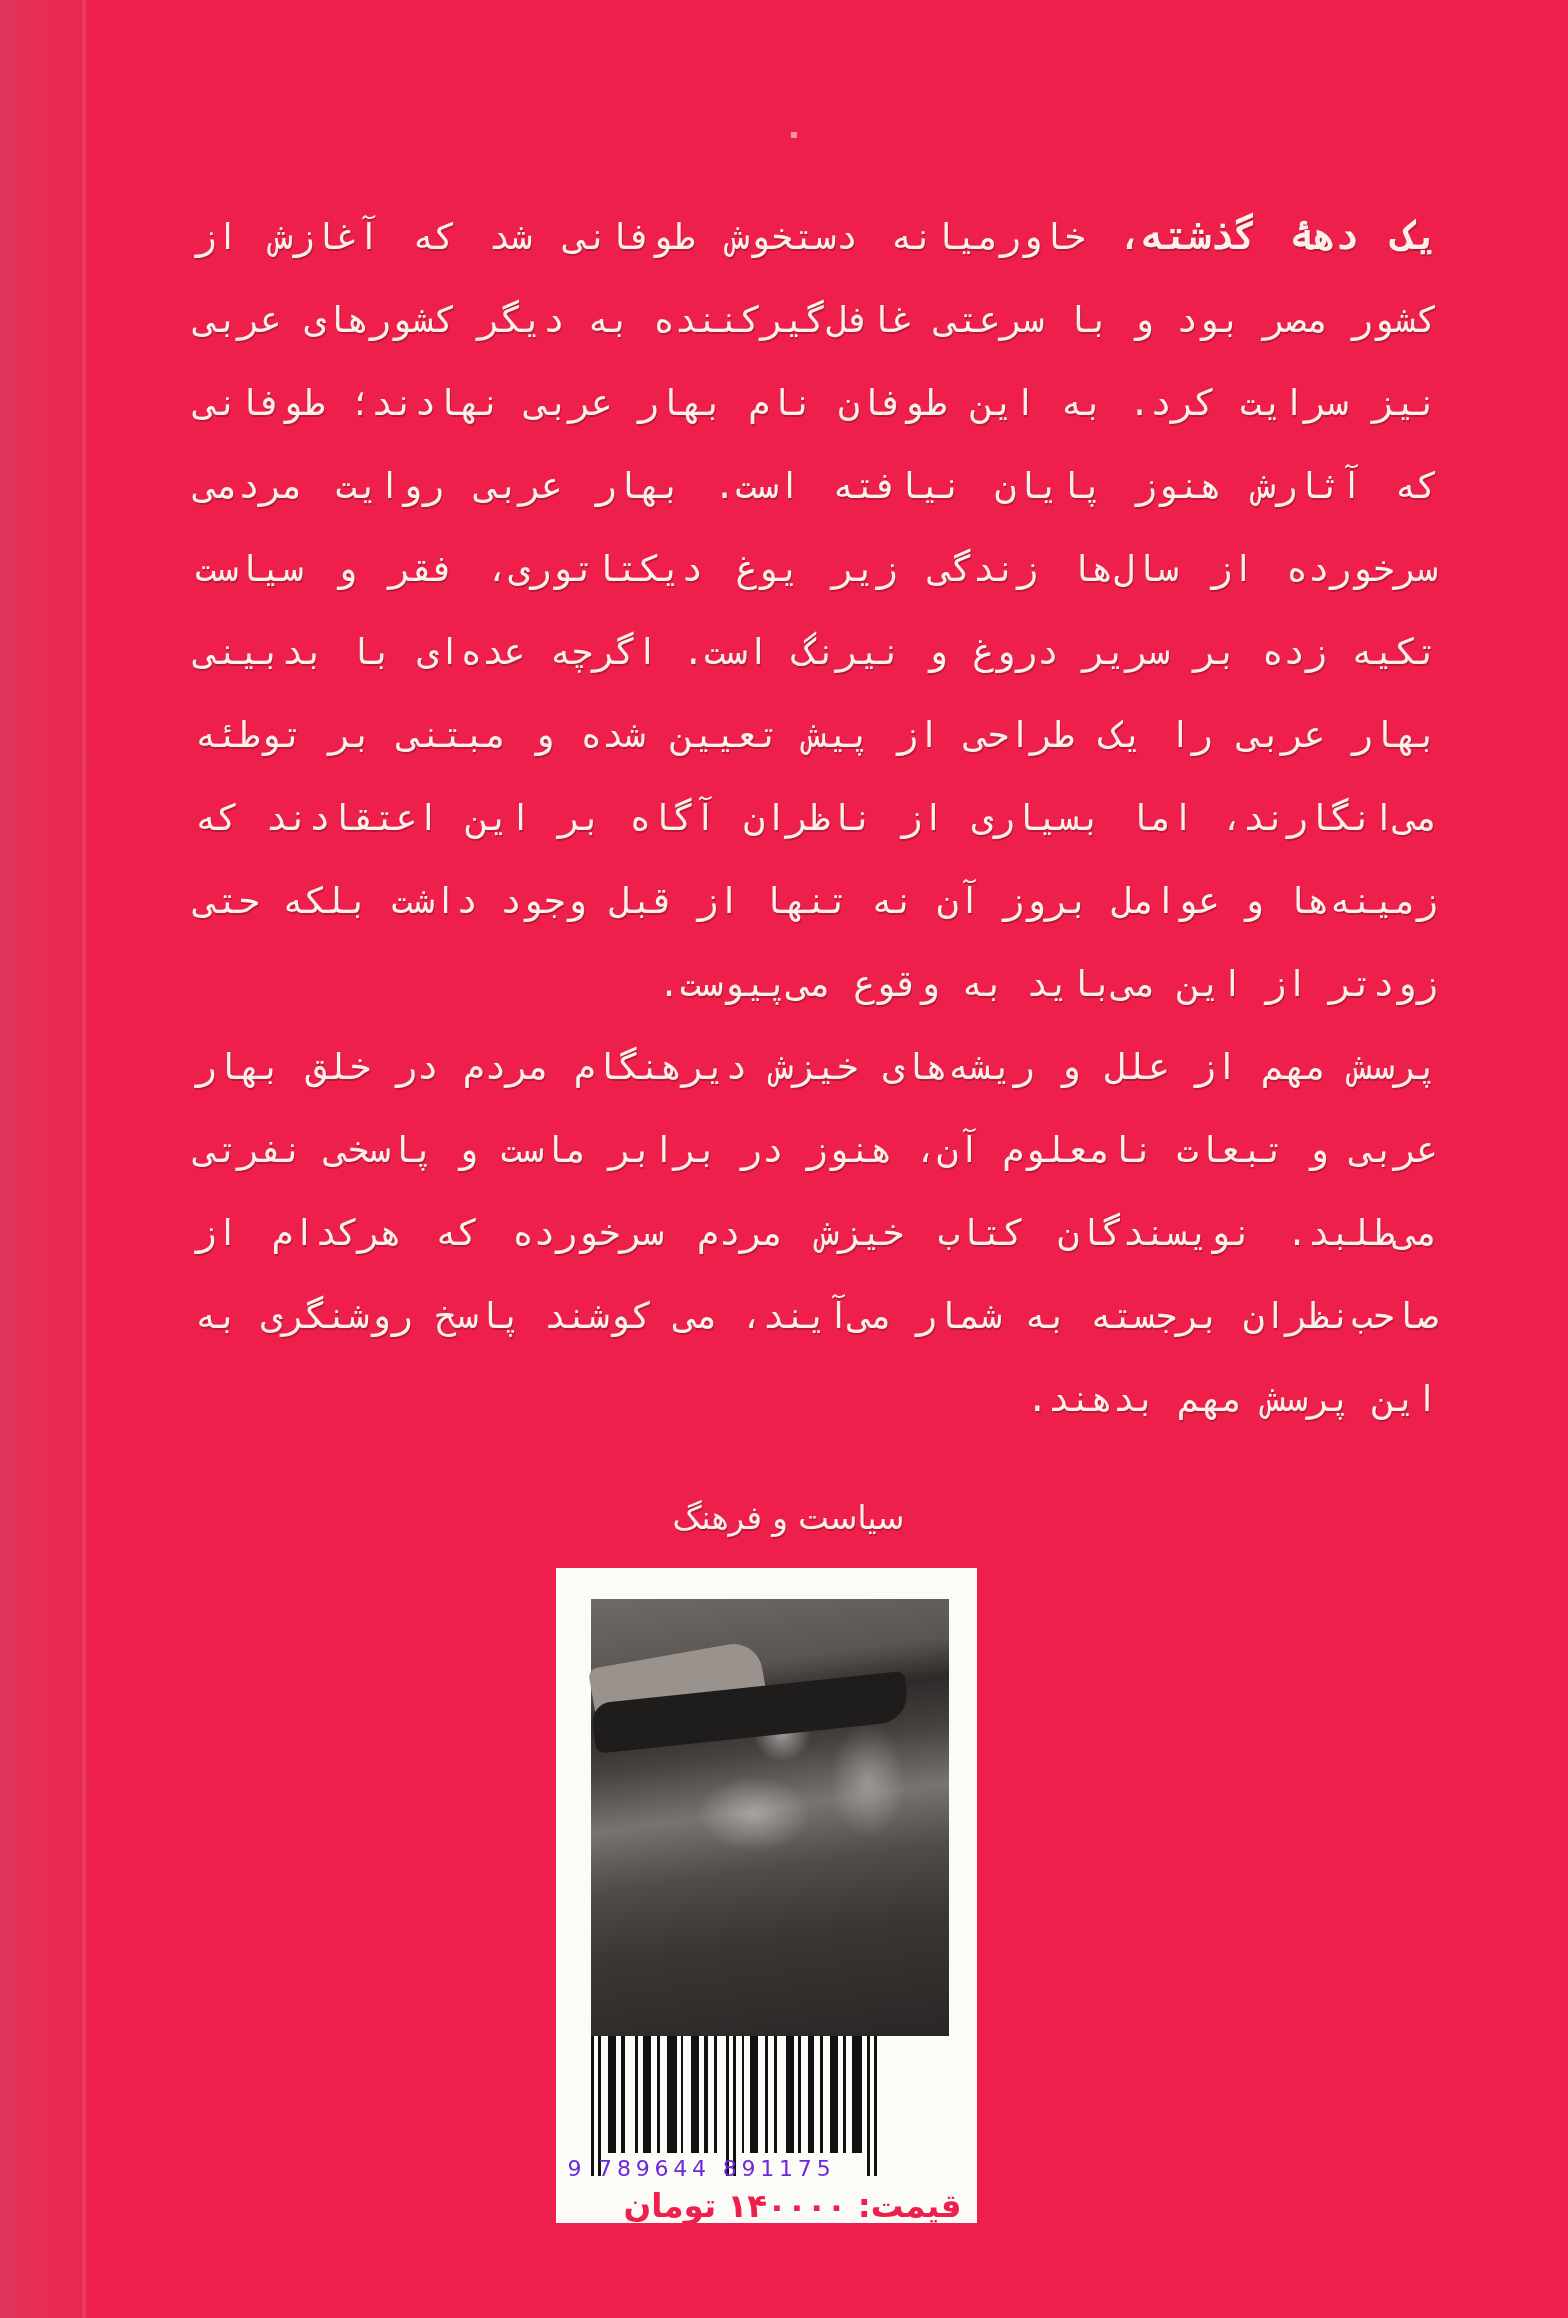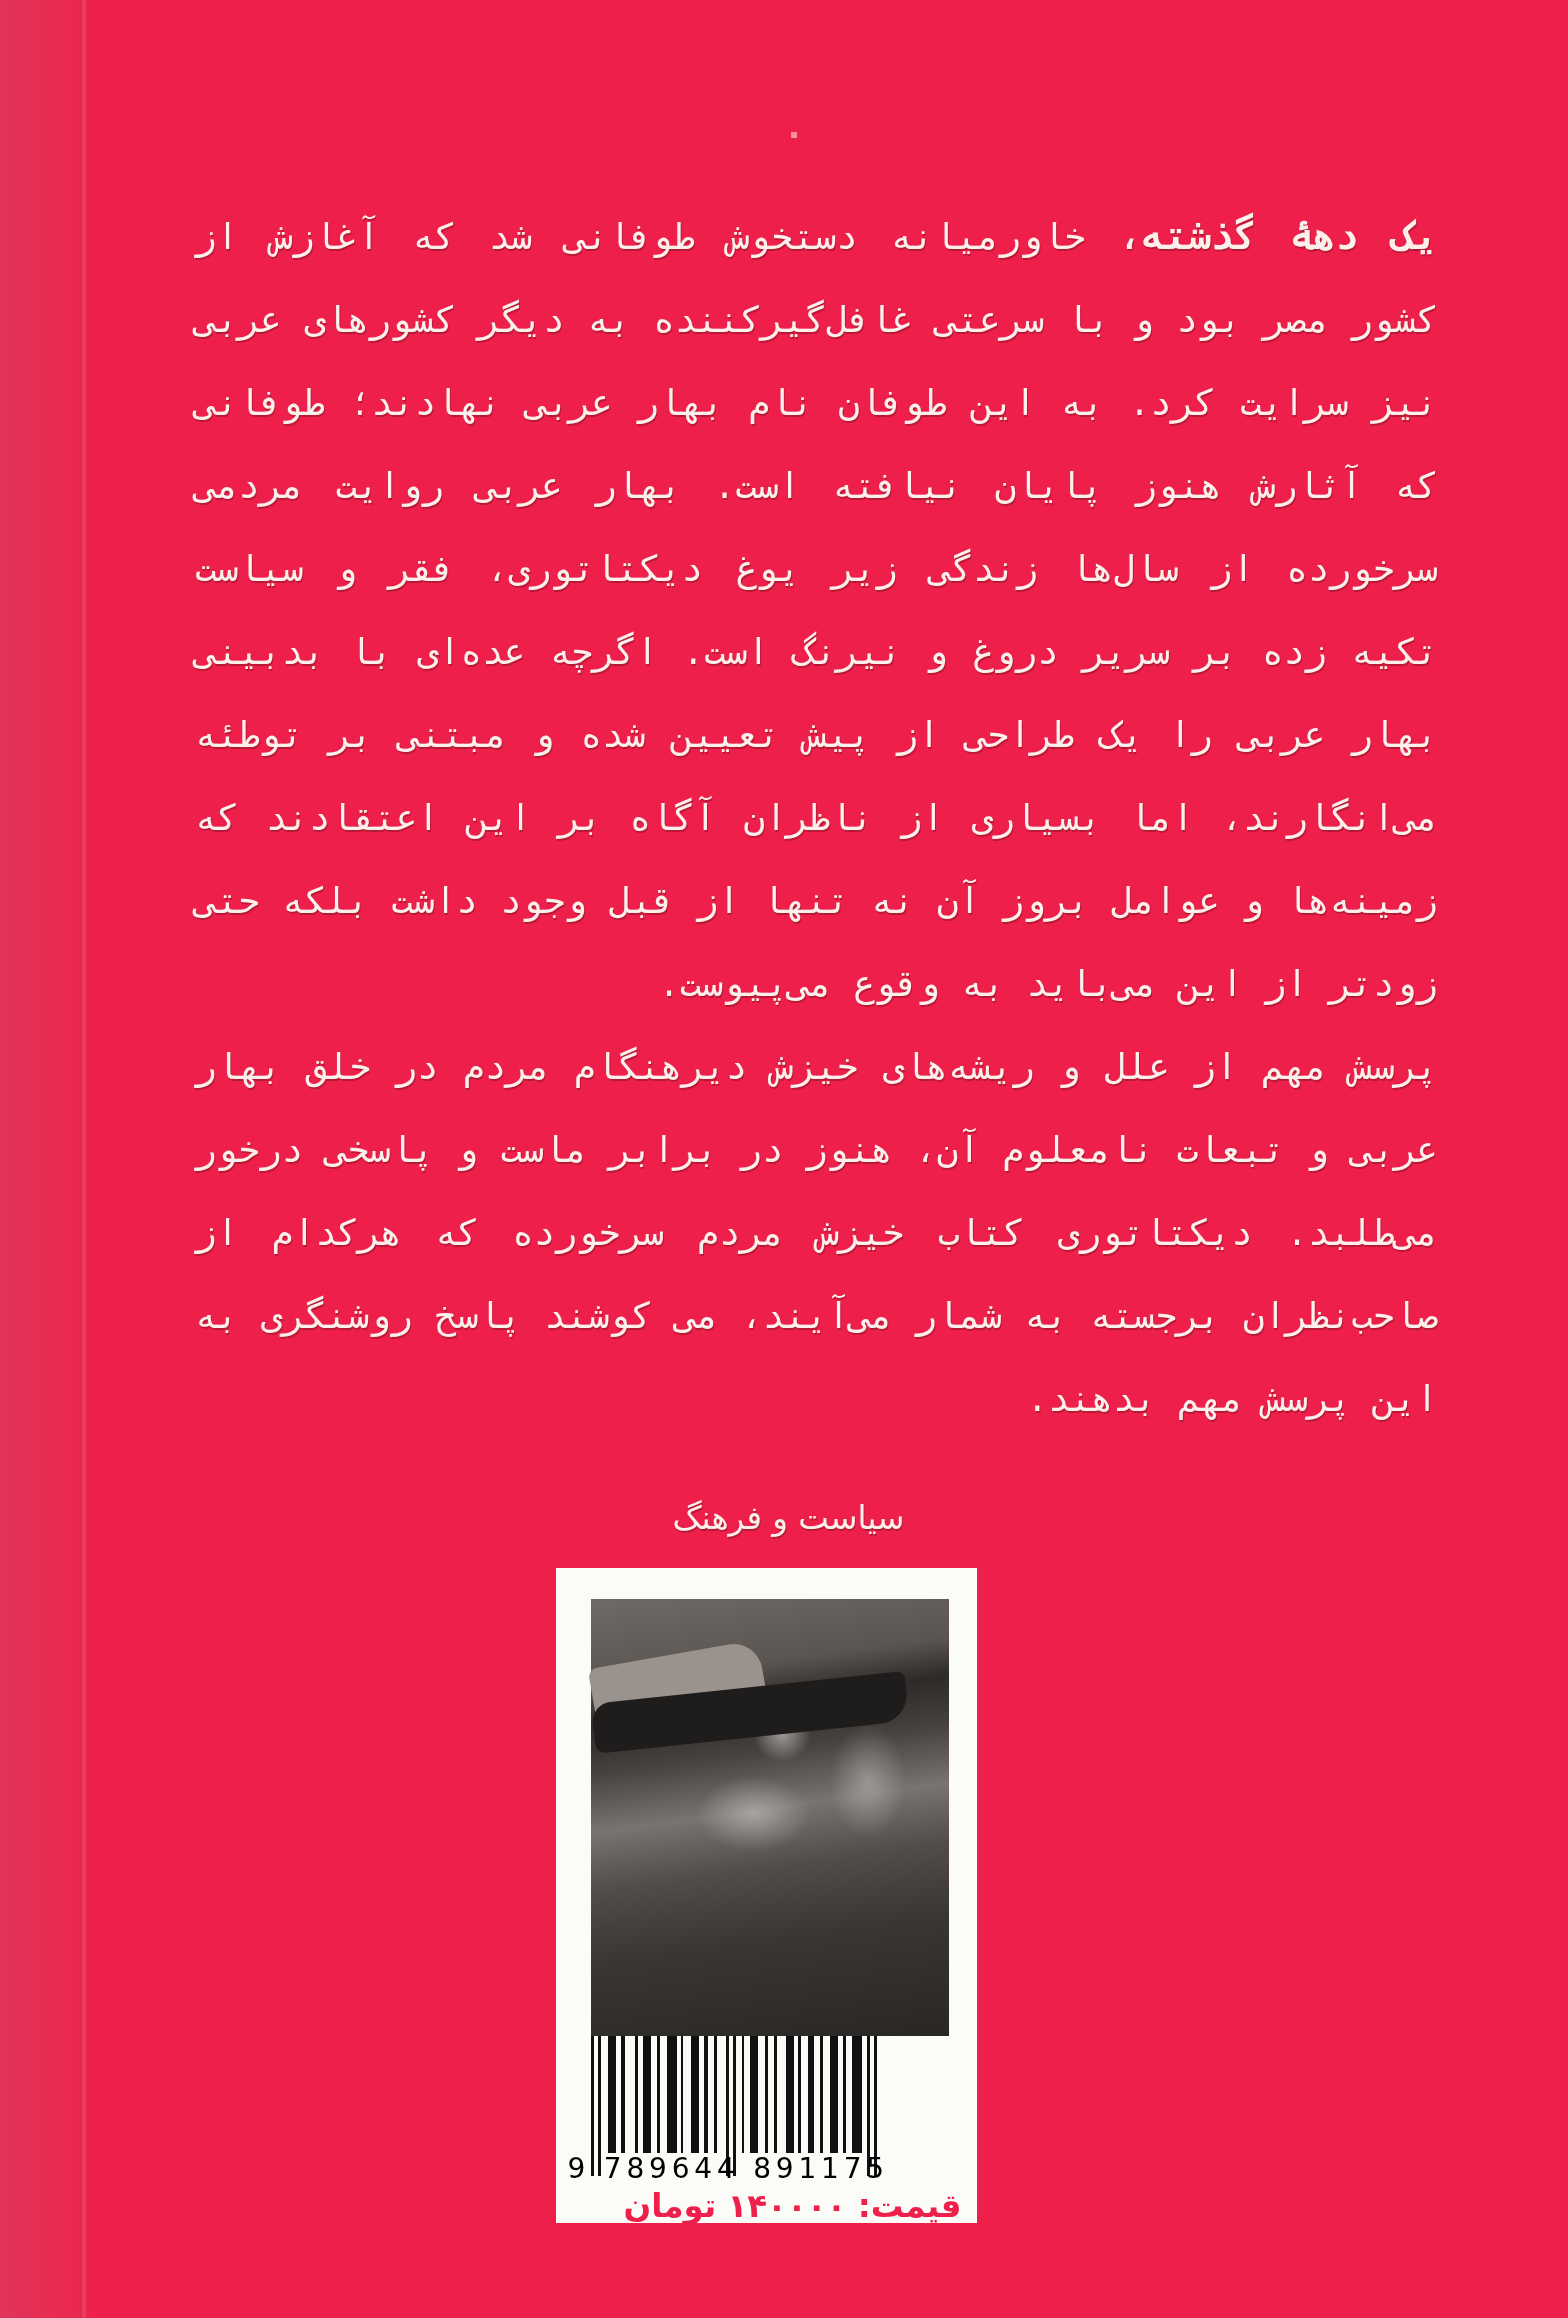--- a/index.html
+++ b/index.html
@@ -124,23 +124,23 @@
     background: #111;
   }
   .bars span.guard { height: 140px; }
   .bars span.gap { background: transparent; }
   .isbn {
     position: absolute;
     left: 11.5px;
     top: 585px;
     width: 401px;
     font-family: "DejaVu Sans", sans-serif;
-    font-size: 28px;
+    font-size: 22px;
     letter-spacing: 4.8px;
-    color: #000000;
+    color: #6d28d9;
     line-height: 32.5px;
   }
   .price {
     position: absolute;
     left: 0;
     top: 621px;
     width: 473px;
     direction: rtl;
     text-align: center;
     color: #ee1f4a;
@@ -151,21 +151,21 @@
 </style>
 </head>
 <body>
 
 <div class="cover">
   <div class="spine-crease"></div>
   <div class="speck" style="left:791px;top:132px;"></div>
 
   <div class="blurb">
     <p><span class="lead">یک دهۀ گذشته،</span> <span>خاورمیانه دستخوش طوفانی شد که آغازش از کشور مصر بود و با سرعتی غافل‌گیرکننده به دیگر کشورهای عربی نیز سرایت کرد. به این طوفان نام بهار عربی نهادند؛ طوفانی که آثارش هنوز پایان نیافته است. بهار عربی روایت مردمی سرخورده از سال‌ها زندگی زیر یوغ دیکتاتوری، فقر و سیاست تکیه زده بر سریر دروغ و نیرنگ است. اگرچه عده‌ای با بدبینی بهار عربی را یک طراحی از پیش تعیین شده و مبتنی بر توطئه می‌انگارند، اما بسیاری از ناظران آگاه بر این اعتقادند که زمینه‌ها و عوامل بروز آن نه تنها از قبل وجود داشت بلکه حتی زودتر از این می‌باید به وقوع می‌پیوست.</span></p>
-    <p>پرسش مهم از علل و ریشه‌های خیزش دیرهنگام مردم در خلق بهار عربی و تبعات نامعلوم آن، هنوز در برابر ماست و پاسخی درخور می‌طلبد. دیکتاتوری کتاب خیزش مردم سرخورده که هرکدام از صاحب‌نظران برجسته به شمار می‌آیند، می کوشند پاسخ روشنگری به این پرسش مهم بدهند.</p>
+    <p>پرسش مهم از علل و ریشه‌های خیزش دیرهنگام مردم در خلق بهار عربی و تبعات نامعلوم آن، هنوز در برابر ماست و پاسخی نفرتی می‌طلبد. نویسندگان کتاب خیزش مردم سرخورده که هرکدام از صاحب‌نظران برجسته به شمار می‌آیند، می کوشند پاسخ روشنگری به این پرسش مهم بدهند.</p>
   </div>
 
   <div class="series">سیاست و فرهنگ</div>
 
   <div class="barcode-card">
     <div class="photo">
       <div class="flag-light"></div>
       <div class="flag-band"></div>
     </div>
     <div class="bars">

